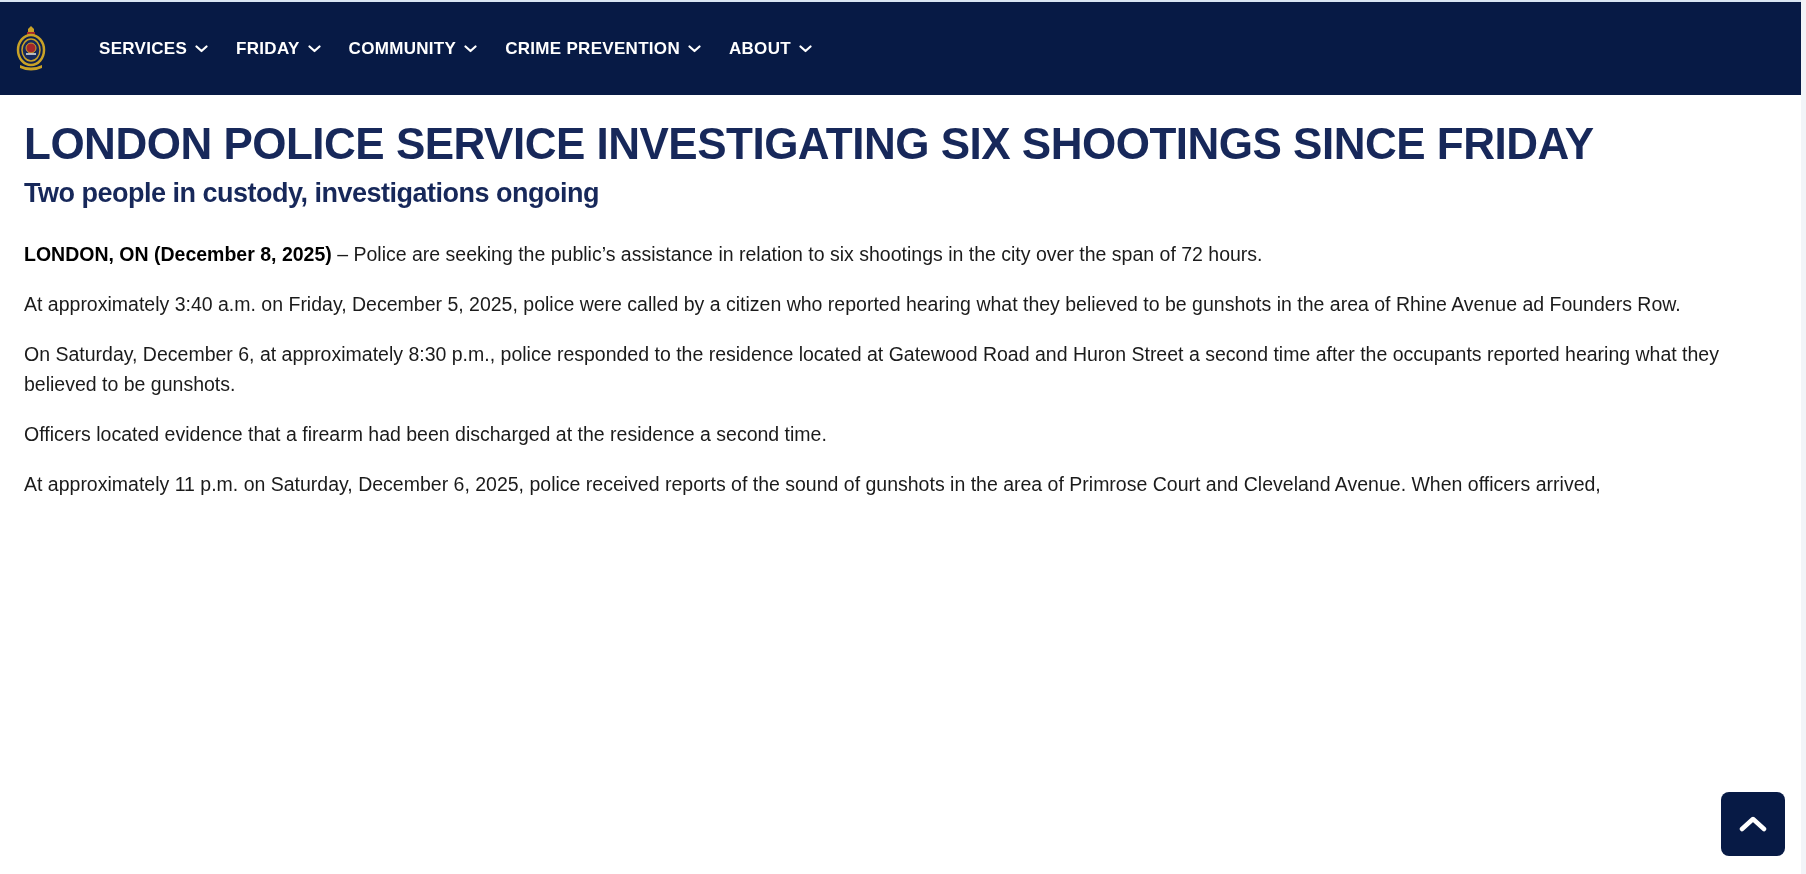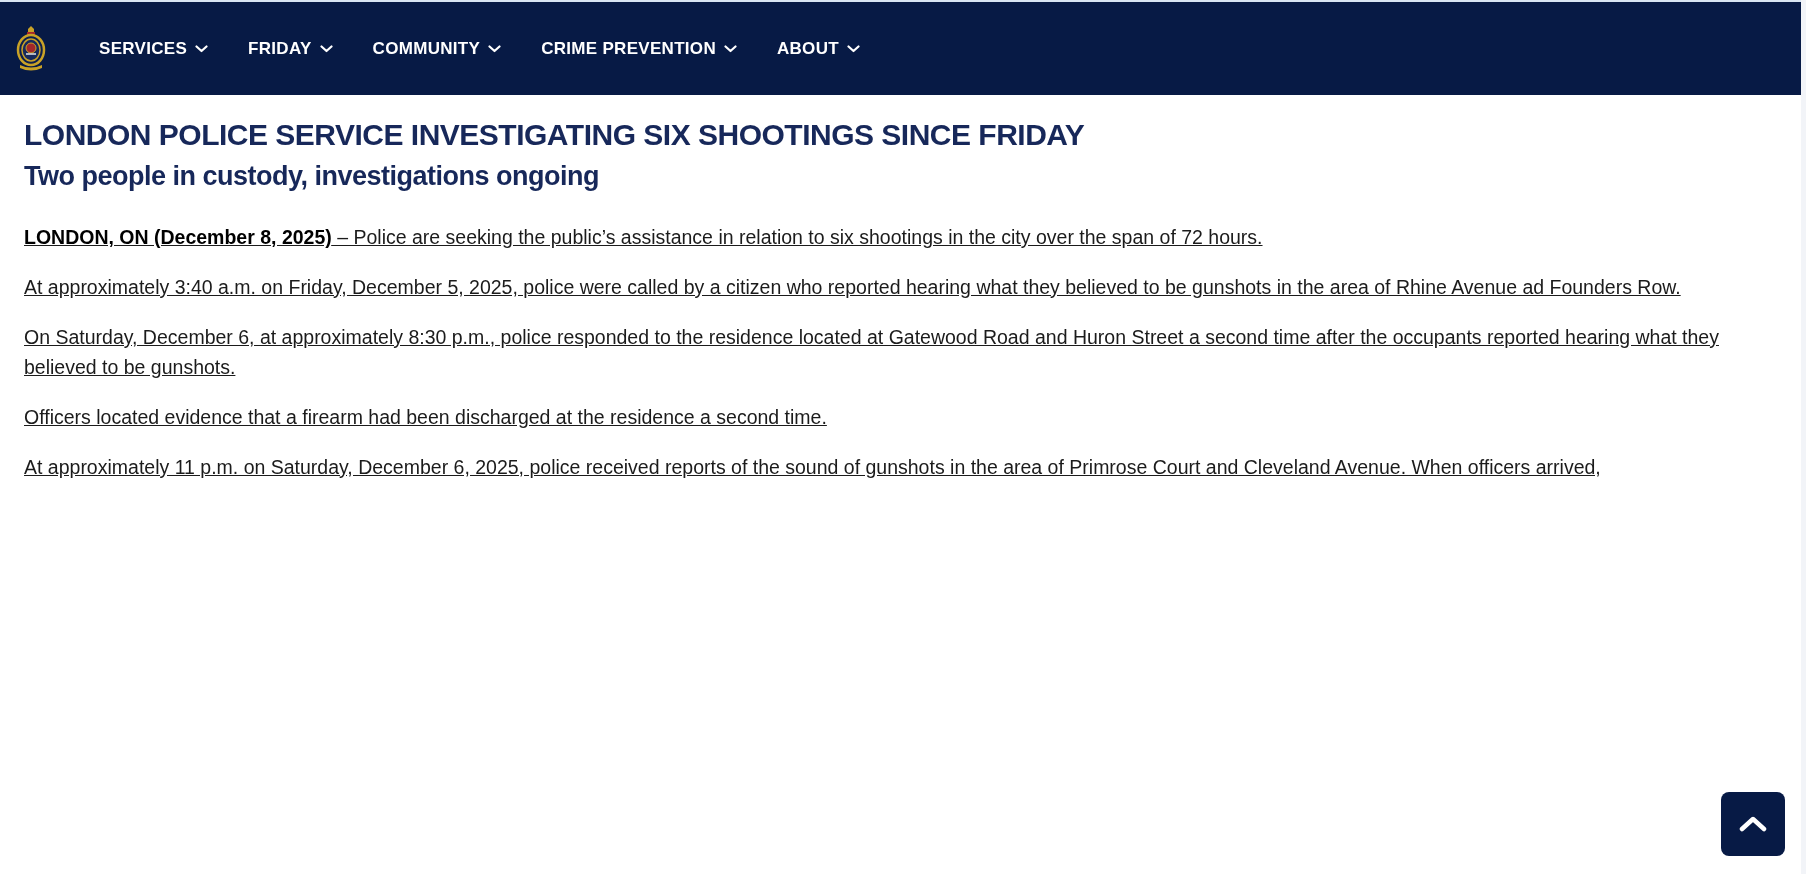--- a/index.html
+++ b/index.html
@@ -16,43 +16,42 @@
   }
   
   header.topnav{
     height:95px;background:var(--navy);
     border-top:2px solid #d9e5f3;
     display:flex;align-items:center;
     padding-left:15px;
   }
   .logo{display:flex;align-items:center;margin-right:52px;cursor:pointer;text-decoration:none;}
   nav ul{
-    list-style:none;margin:0;padding:0;display:flex;align-items:flex-start;gap:40px;
+    list-style:none;margin:0;padding:0;display:flex;align-items:flex-start;gap:28px;
   }
   .nav-item{
     color:#ffffff;font-weight:700;font-size:17px;letter-spacing:.3px;
     display:flex;align-items:center;gap:8px;cursor:pointer;white-space:nowrap;
   }
   .nav-item svg{display:block;}
   
   main.content{padding:21px 26px 0 24px;}
   h1{
     margin:0;color:var(--heading);
-    font-size:30px;line-height:1.25;font-weight:800;letter-spacing:-.5px;
+    font-size:44px;line-height:1.25;font-weight:800;letter-spacing:-.5px;
     max-width:1760px;
   }
   h2{
     margin:6px 0 0;color:var(--heading);
     font-size:27px;line-height:1.2;font-weight:800;letter-spacing:-.5px;
   }
   .lead{margin-top:30px;}
   main p{
     font-size:19.5px;line-height:30px;margin:0 0 20px;
     max-width:1760px;
-    text-decoration:underline;
   }
   .lead b{color:#000;}
   
   .back-to-top{
     position:fixed;right:21px;bottom:18px;width:64px;height:64px;
     background:var(--navy);border:none;border-radius:8px;
     display:flex;align-items:center;justify-content:center;cursor:pointer;
   }
   
   .scrollbar-track{

